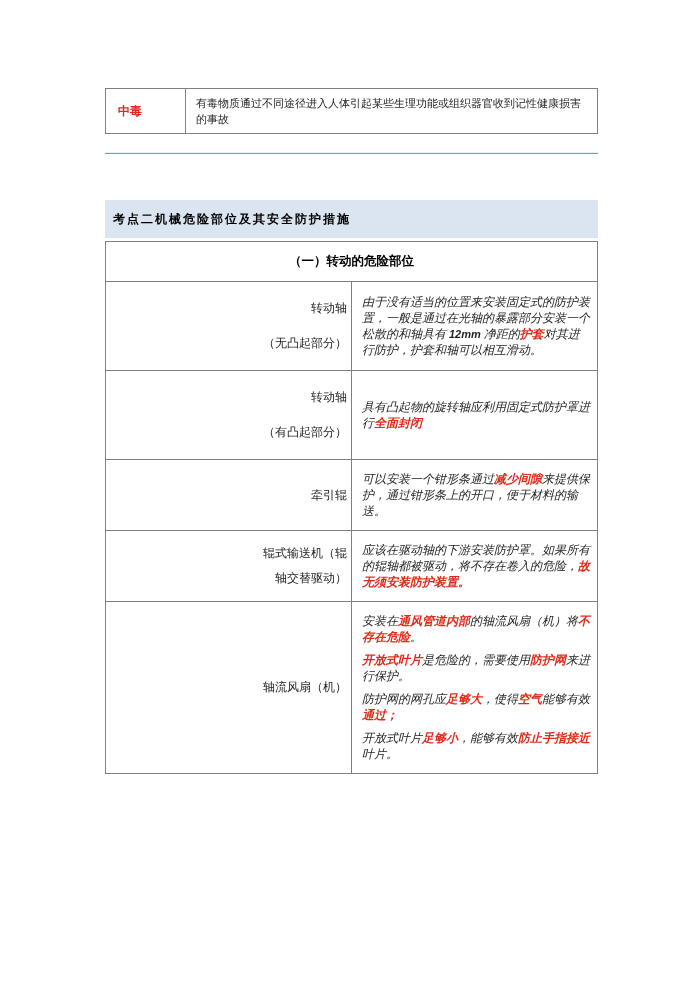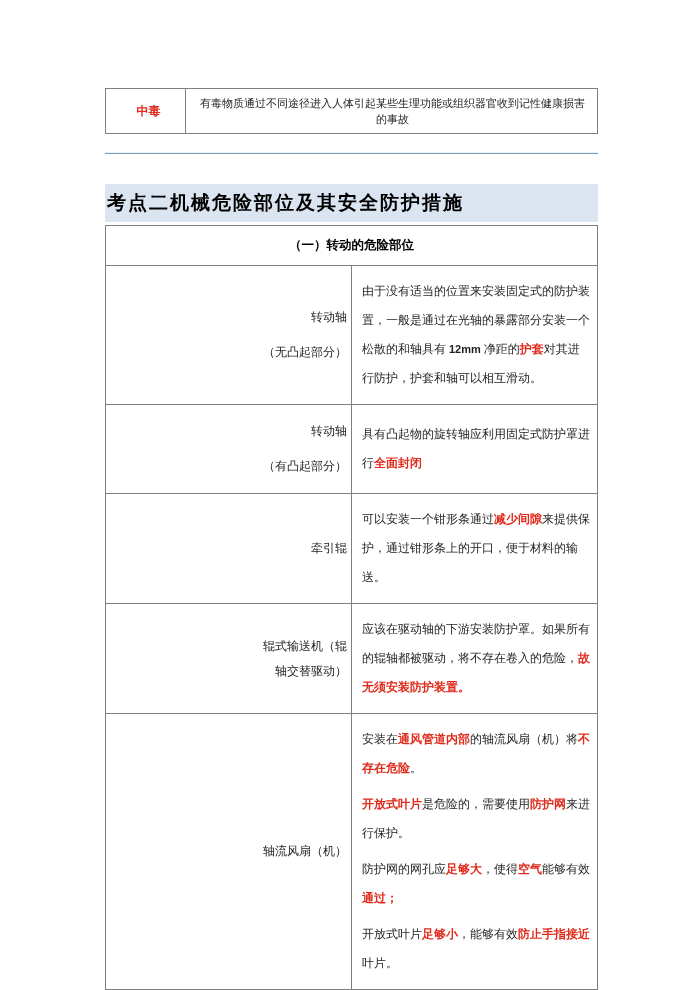--- a/index.html
+++ b/index.html
@@ -31,21 +31,20 @@
   }
   table.tbl td, table.tbl th{
     border:1px solid var(--border);
     vertical-align:middle;
   }
 
   
   .top-table{
     font-family:"Liberation Sans", sans-serif;
     font-size:11px;
-    text-align:center;
   }
   .top-table td{height:38px;}
   .top-table td.term{
     width:80px;
     padding:6px 6px 6px 12px;
     color:var(--red);
     font-weight:bold;
     font-size:12px;
   }
   .top-table td.def{
@@ -56,27 +55,27 @@
   
   .divider{
     margin-top:18px;
     height:2px;
     background:var(--divider);
     border-top:1px solid #e8f1f8;
   }
 
   
   .heading{
-    margin-top:30px;
+    margin-top:46px;
     background:var(--heading-bg);
     font-weight:bold;
-    font-size:19px;
+    font-size:12px;
     letter-spacing:2px;
     line-height:20px;
-    padding:9px 8px 9px 2px;
+    padding:9px 8px 9px 8px;
     color:#000;
   }
 
   
   .main-table{
     margin-top:3px;
     font-size:12px;
   }
   .main-table th.tbl-header{
     text-align:center;
@@ -88,22 +87,23 @@
   .main-table td.label{
     width:98px;
     text-align:center;
     padding:4px 4px;
     line-height:25px;
   }
   .main-table td.label div{margin:0;text-align:right;}
   .main-table td.label div.gap{margin:10px 0;}
   .main-table td.content{
     padding:4px 6px 4px 10px;
-    line-height:29px;
+    line-height:16px;
     text-align:left;
+    font-style:italic;
   }
   .main-table td.content p{
     margin:7px 0;
   }
   .red{
     color:var(--red);
     font-weight:bold;
   }
   .latin{
     font-family:"Liberation Sans", sans-serif;

